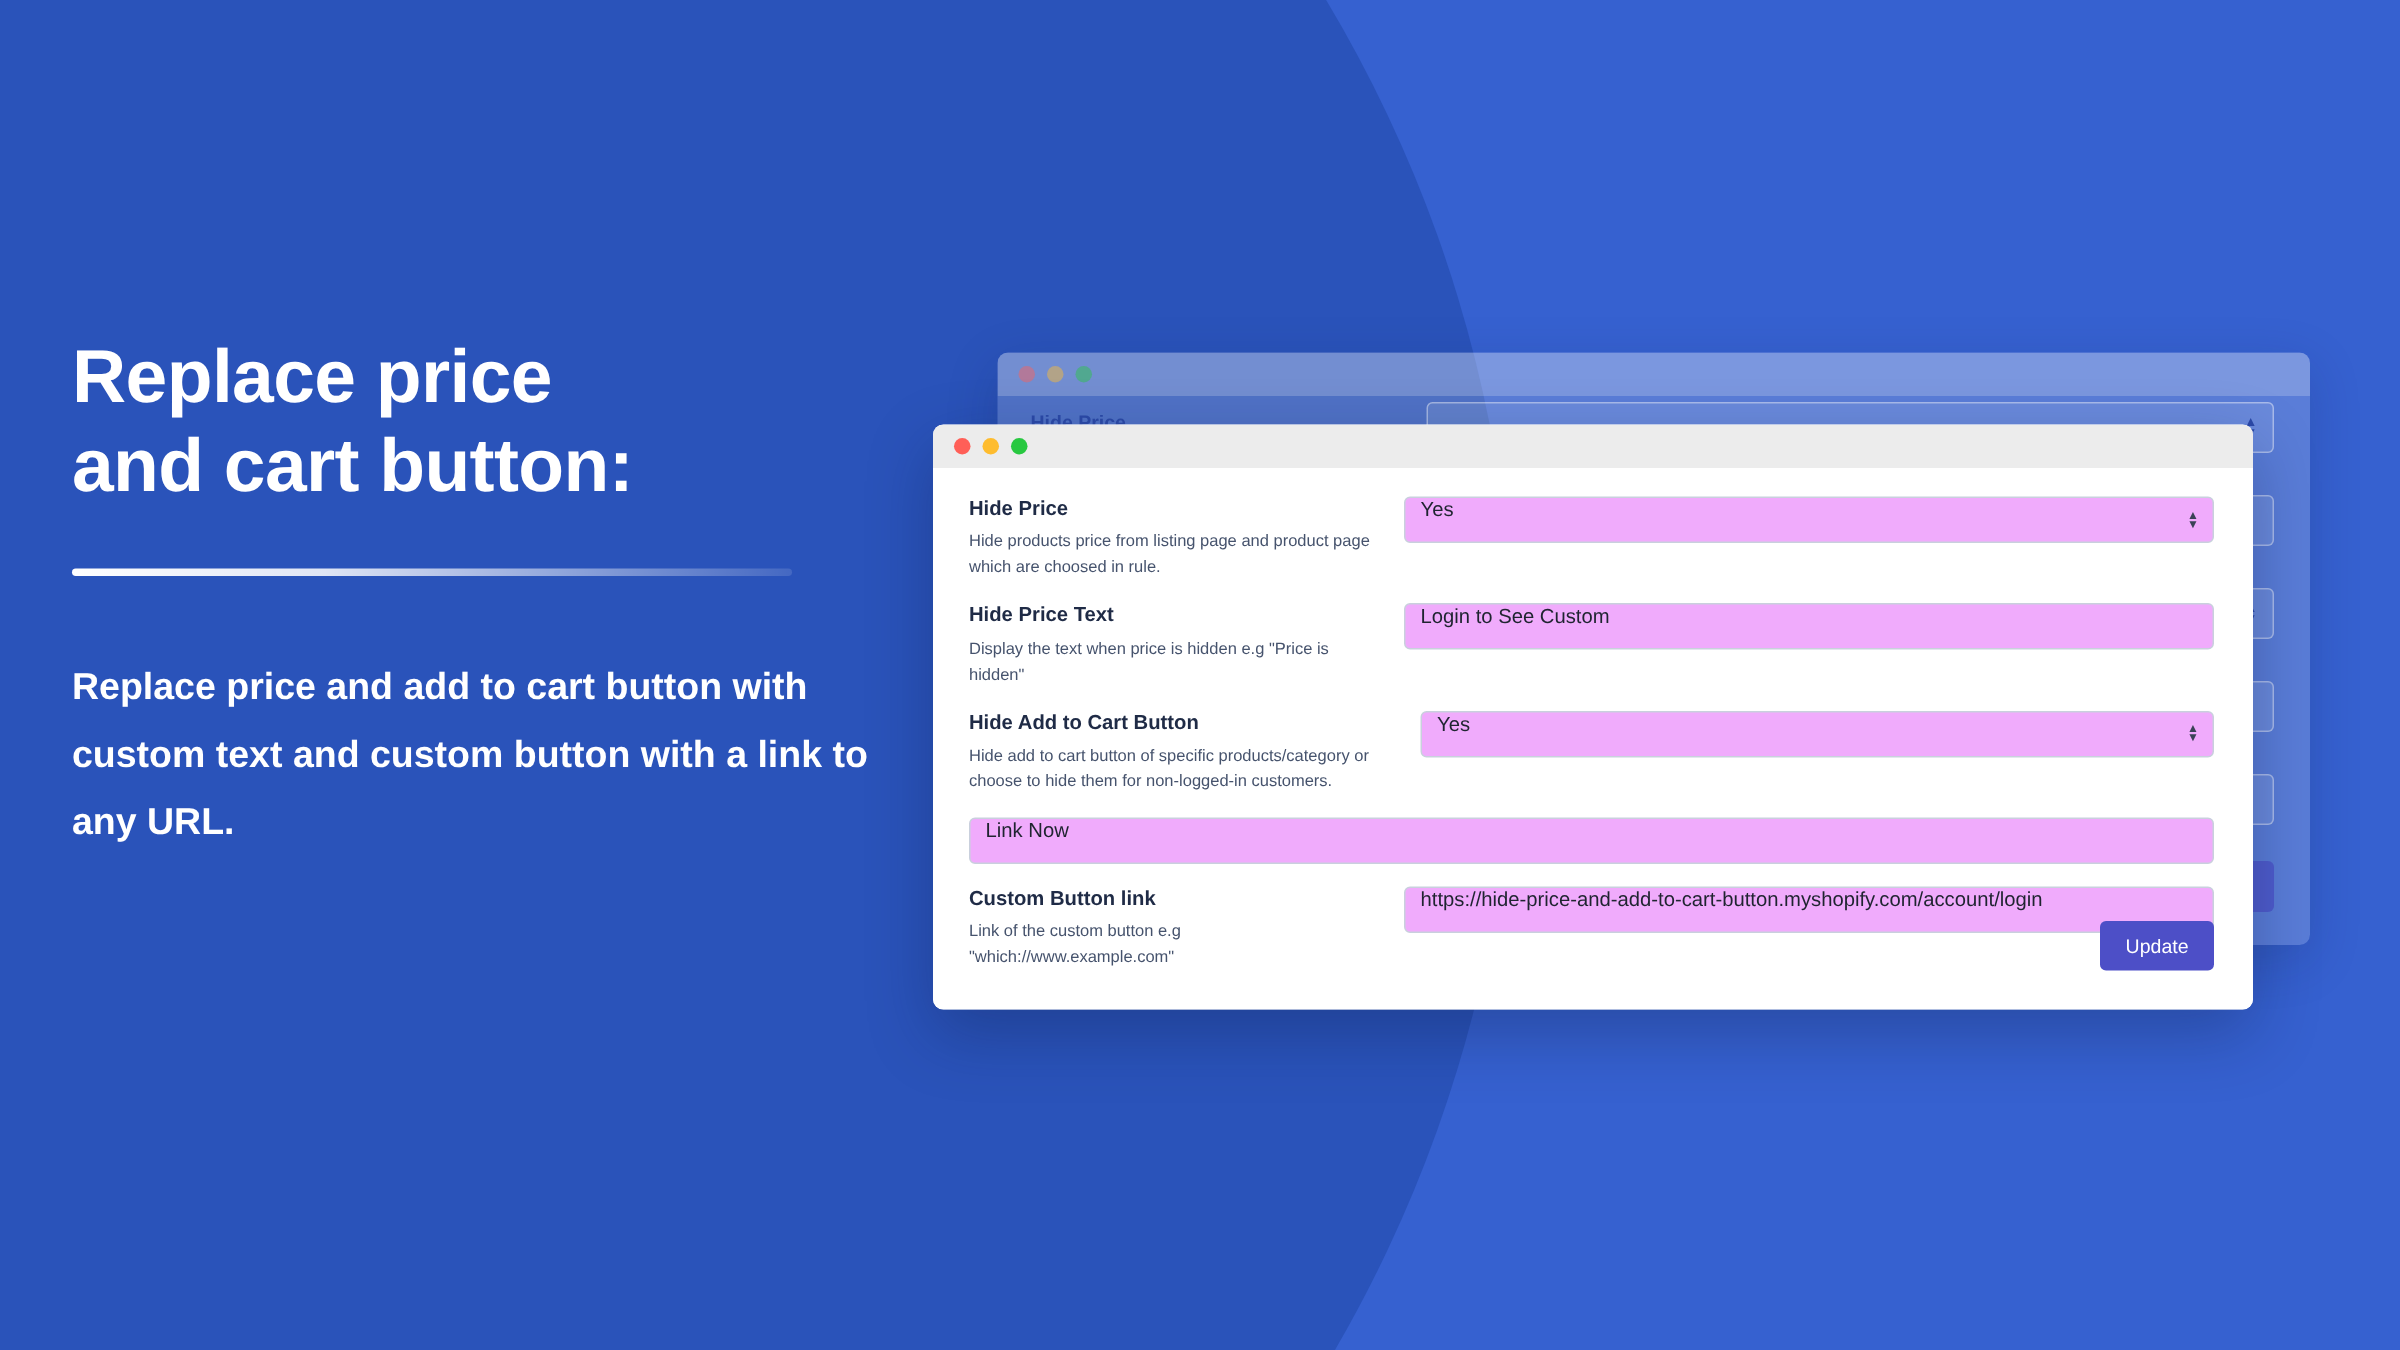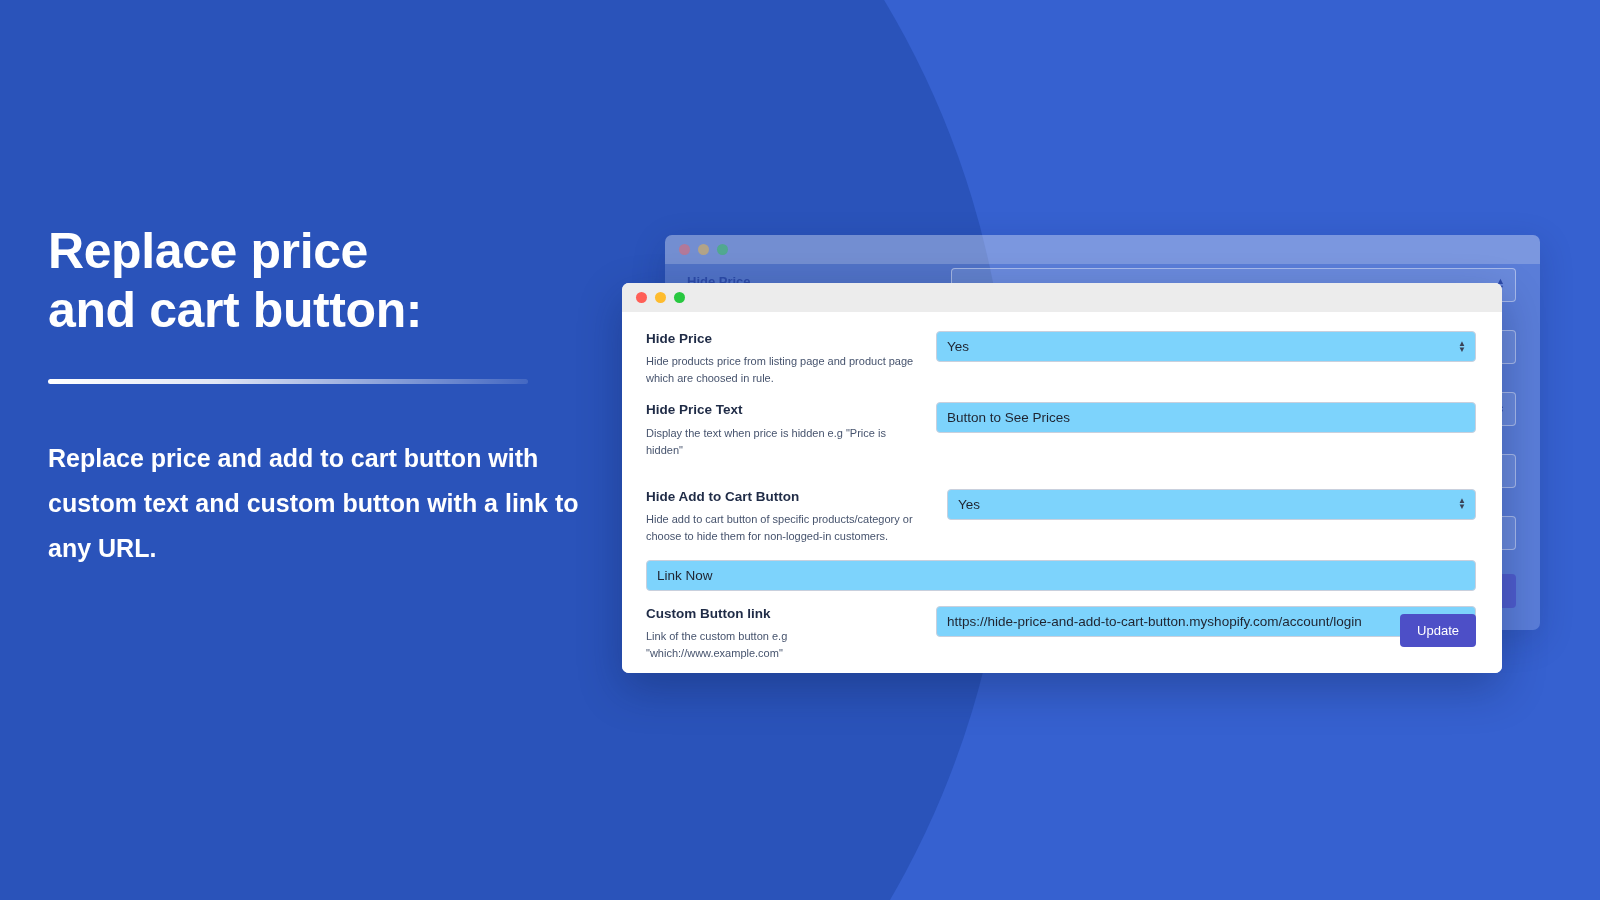--- a/index.html
+++ b/index.html
@@ -101,22 +101,22 @@
 
   .f-title {
     font-size:13.5px; font-weight:700; color:#1f2b46; line-height:1.35;
   }
   .f-help {
     margin-top:5px; font-size:11px; line-height:1.55; color:#46536d;
   }
 
   .input {
     position:relative; width:100%; height:31px;
-    border:1px solid #c9d0dd; border-radius:4px; background:#7dd3fc;
-    display:flex; align-items:center; padding:0 10px;
+    border:1px solid #c9d0dd; border-radius:4px; background:#f0abfc;
+    display:flex; padding:0 10px;
     font-size:13.5px; color:#1f2430;
   }
   .select .stepper {
     position:absolute; right:9px; top:50%; transform:translateY(-50%);
     display:flex; flex-direction:column; align-items:center;
     line-height:6px; font-size:8px; color:#3a4256;
   }
   #update-row {
     position:absolute; right:26px; bottom:26px;
   }
@@ -182,28 +182,28 @@
           <div class="input select">
             <span>Yes</span>
             <span class="stepper">
               <span>▲</span>
               <span>▼</span>
             </span>
           </div>
         </div>
       </div>
 
-      <div class="row" style="margin-bottom:29px;">
+      <div class="row" style="margin-bottom:14px;">
         <div class="row-label">
           <div class="f-title">Hide Price Text</div>
           <div class="f-help">Display the text when price is hidden e.g "Price is hidden"</div>
         </div>
         <div class="row-field">
           <div class="input">
-            <span>Button to See Prices</span>
+            <span>Login to See Custom</span>
           </div>
         </div>
       </div>
 
       <div class="row" style="margin-bottom:14px;gap:11px;">
         <div class="row-label">
           <div class="f-title">Hide Add to Cart Button</div>
           <div class="f-help">Hide add to cart button of specific products/category or choose to hide them for non-logged-in customers.</div>
         </div>
         <div class="row-field">

